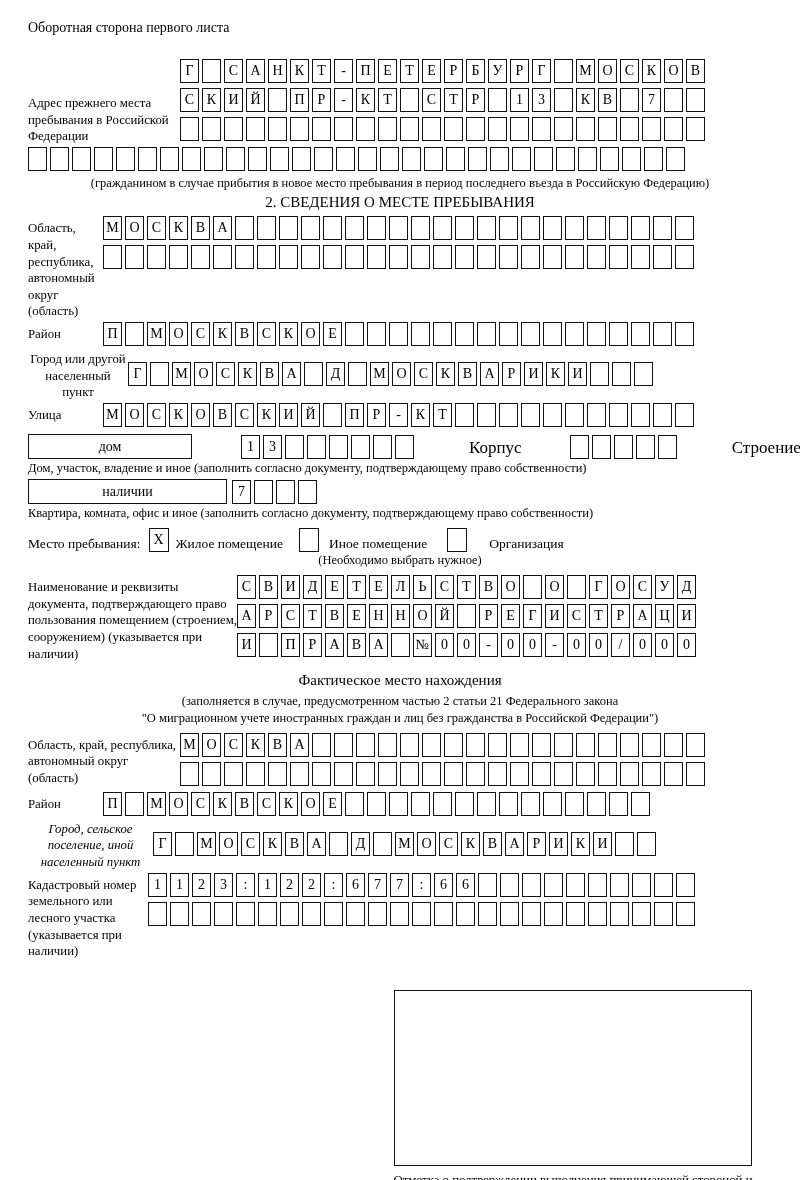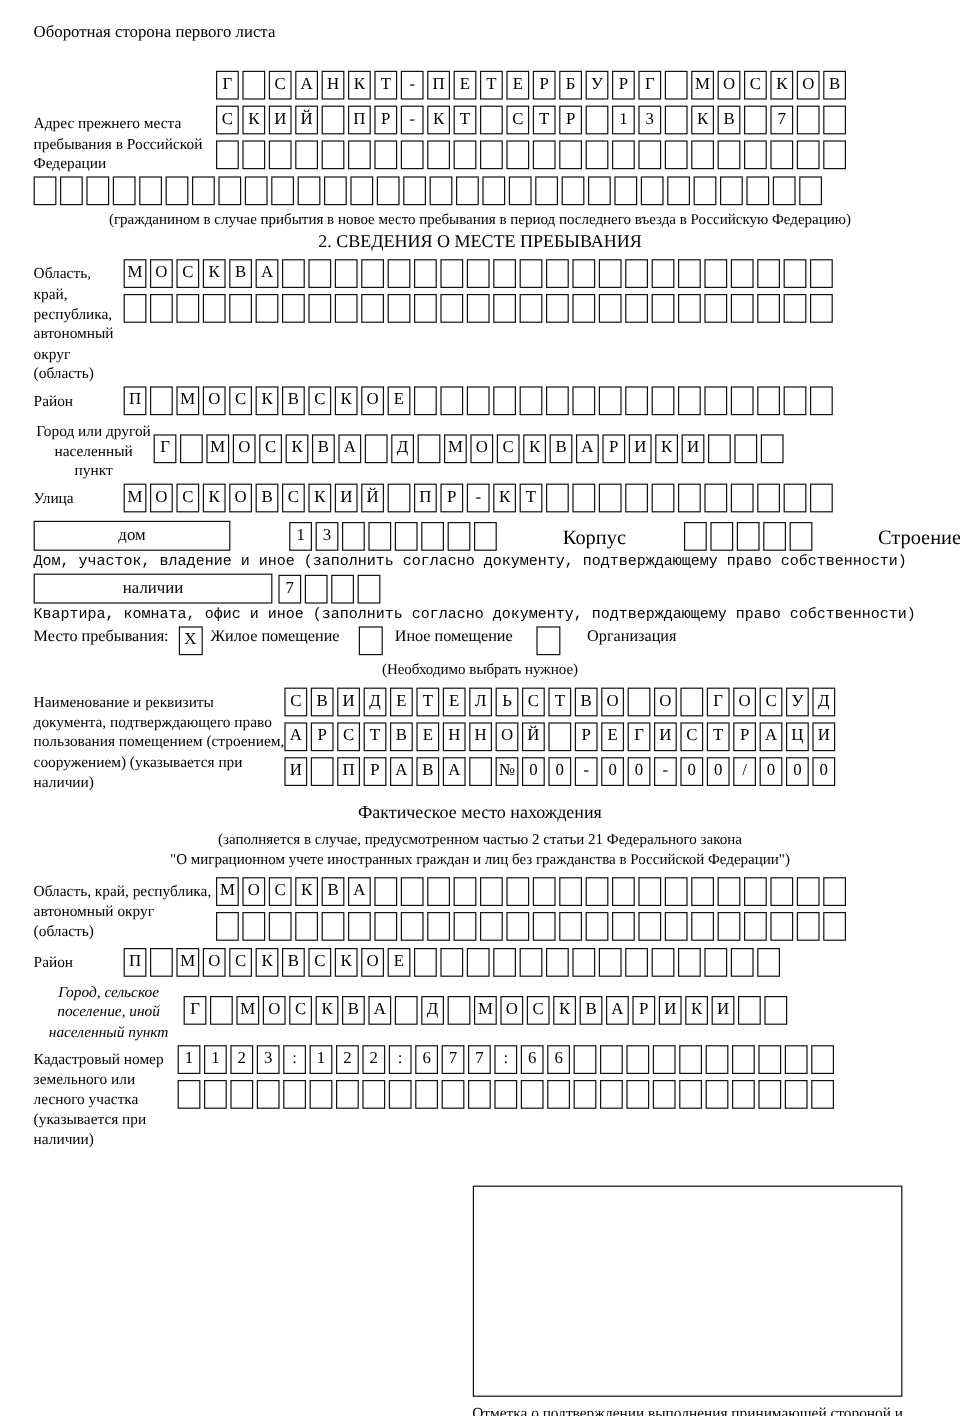--- a/index.html
+++ b/index.html
@@ -2,35 +2,35 @@
 <html><head>
 <meta charset="utf-8">
 <style>
   html,body{margin:0;padding:0;background:#fff;}
   body{width:800px;height:1180px;overflow:hidden;color:#000;
        font-family:"Liberation Serif","DejaVu Serif",serif;}
   .page{box-sizing:border-box;width:800px;padding:0 28px;}
   .hdr{padding-top:20px;font-size:14px;}
   .sect-title{text-align:center;font-weight:normal;font-size:15px;margin:3px 0 4px 0;}
   .center-note{text-align:center;font-size:12.5px;line-height:1.3;}
-  .left-note{font-size:12.5px;margin:1px 0 3px 0;font-family:Liberation Mono, monospace;}
+  .left-note{font-size:12.5px;margin:1px 0 3px 0;}
   .frow{display:flex;align-items:flex-start;margin-bottom:1px;}
   .frow.vcenter{align-items:center;text-align:center;}
   .flabel{font-size:12.8px;line-height:1.3;flex:none;padding-top:5px;}
   .w150{width:152px;} .w75{width:75px;} .w100{width:100px;} .w205{width:209px;} .w125{width:125px;font-style:italic;} .w120{width:120px;}
   .fboxes{flex:1;}
   .brow{display:flex;margin-bottom:3px;height:26px;align-items:center;flex:none;}
   .cell{display:inline-flex;align-items:center;justify-content:center;flex:none;
         width:17px;height:22px;border:1.5px solid #111;margin-right:3px;
         font-size:14px;line-height:1;}
   .bigbox{display:inline-flex;align-items:center;justify-content:center;flex:none;
         border:1.5px solid #111;height:23px;font-size:14px;margin-right:5px;}
   .dom-label{width:162px;} .kv-label{width:197px;}
   .inlabel{font-size:17px;margin:0 4px 0 8px;flex:none;padding-top:3px;}
-  .mrow{display:flex;align-items:flex-start;font-size:13.5px;margin-top:3px;height:28px;}
+  .mrow{display:flex;align-items:flex-end;font-size:13.5px;margin-top:3px;height:28px;}
   .chk{display:inline-flex;align-items:center;justify-content:center;flex:none;
        width:18px;height:22px;border:1.5px solid #111;font-size:14px;}
   .stamp-box{border:1.8px solid #111;width:356px;height:174px;margin:30px 0 6px 366px;}
   .stamp-caption{width:430px;margin-left:330px;text-align:center;font-size:12.8px;line-height:1.35;}
   .mt6{margin-top:6px;} .mt8{margin-top:8px;align-items:flex-end;}
 </style>
 </head>
 <body>
 
 <div class="page">

